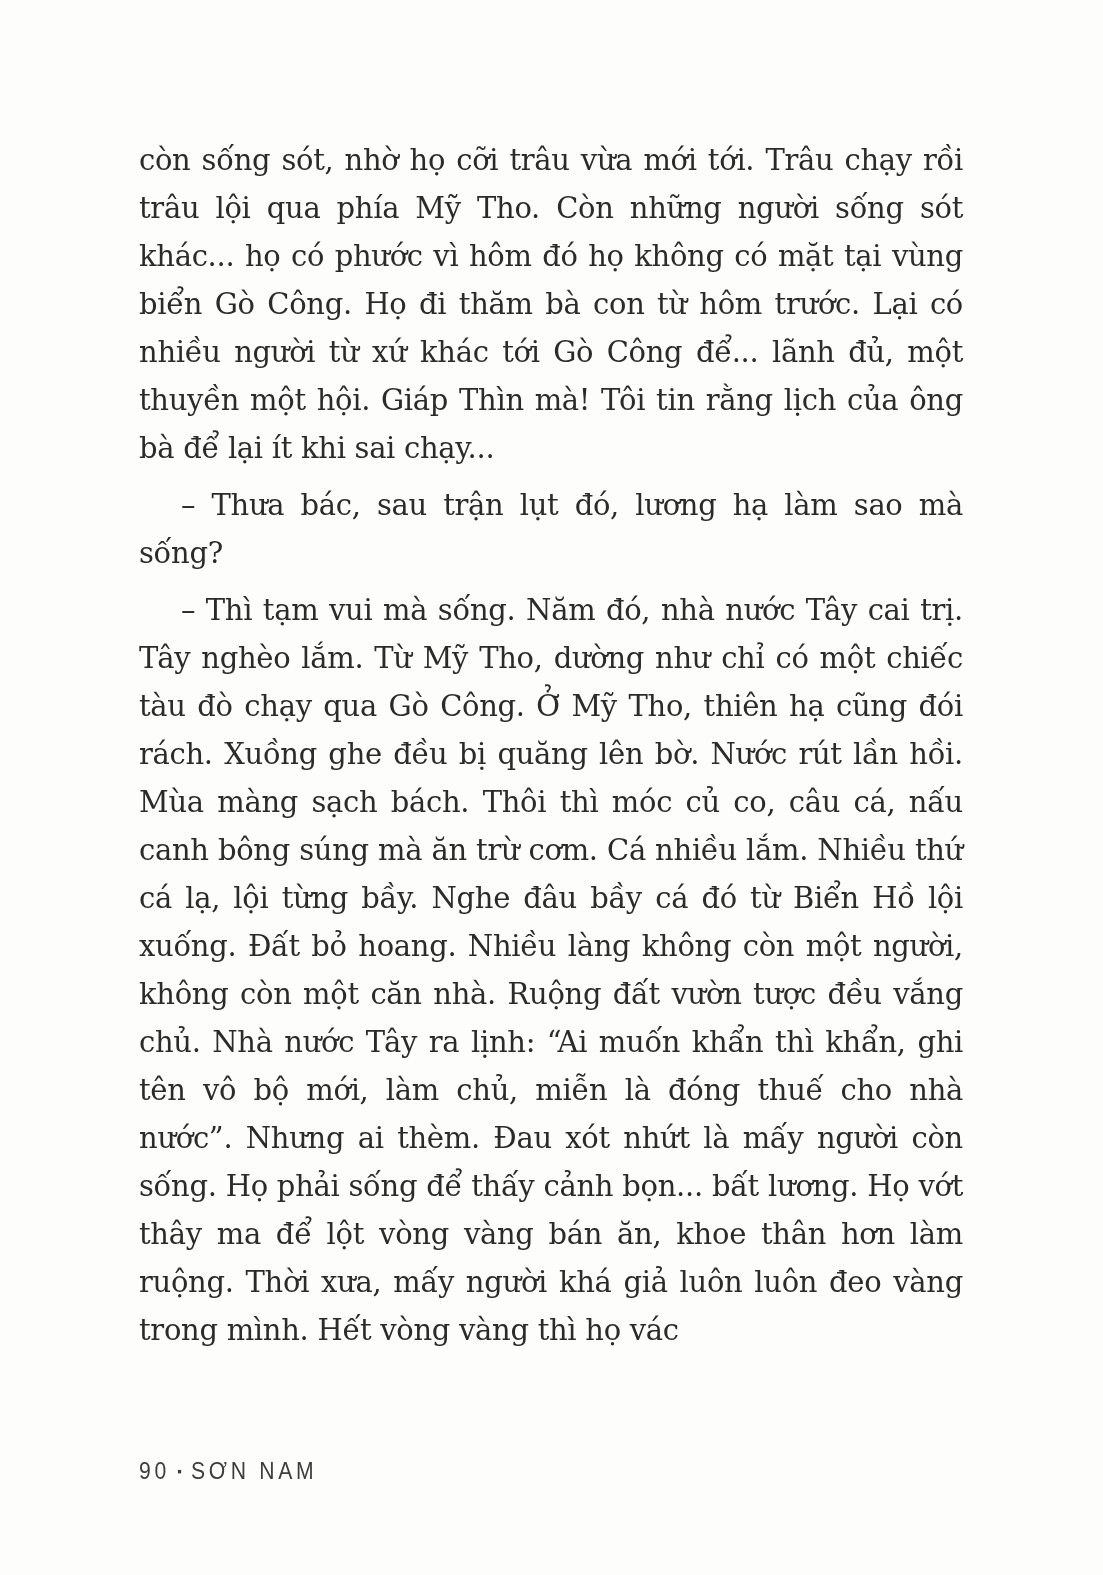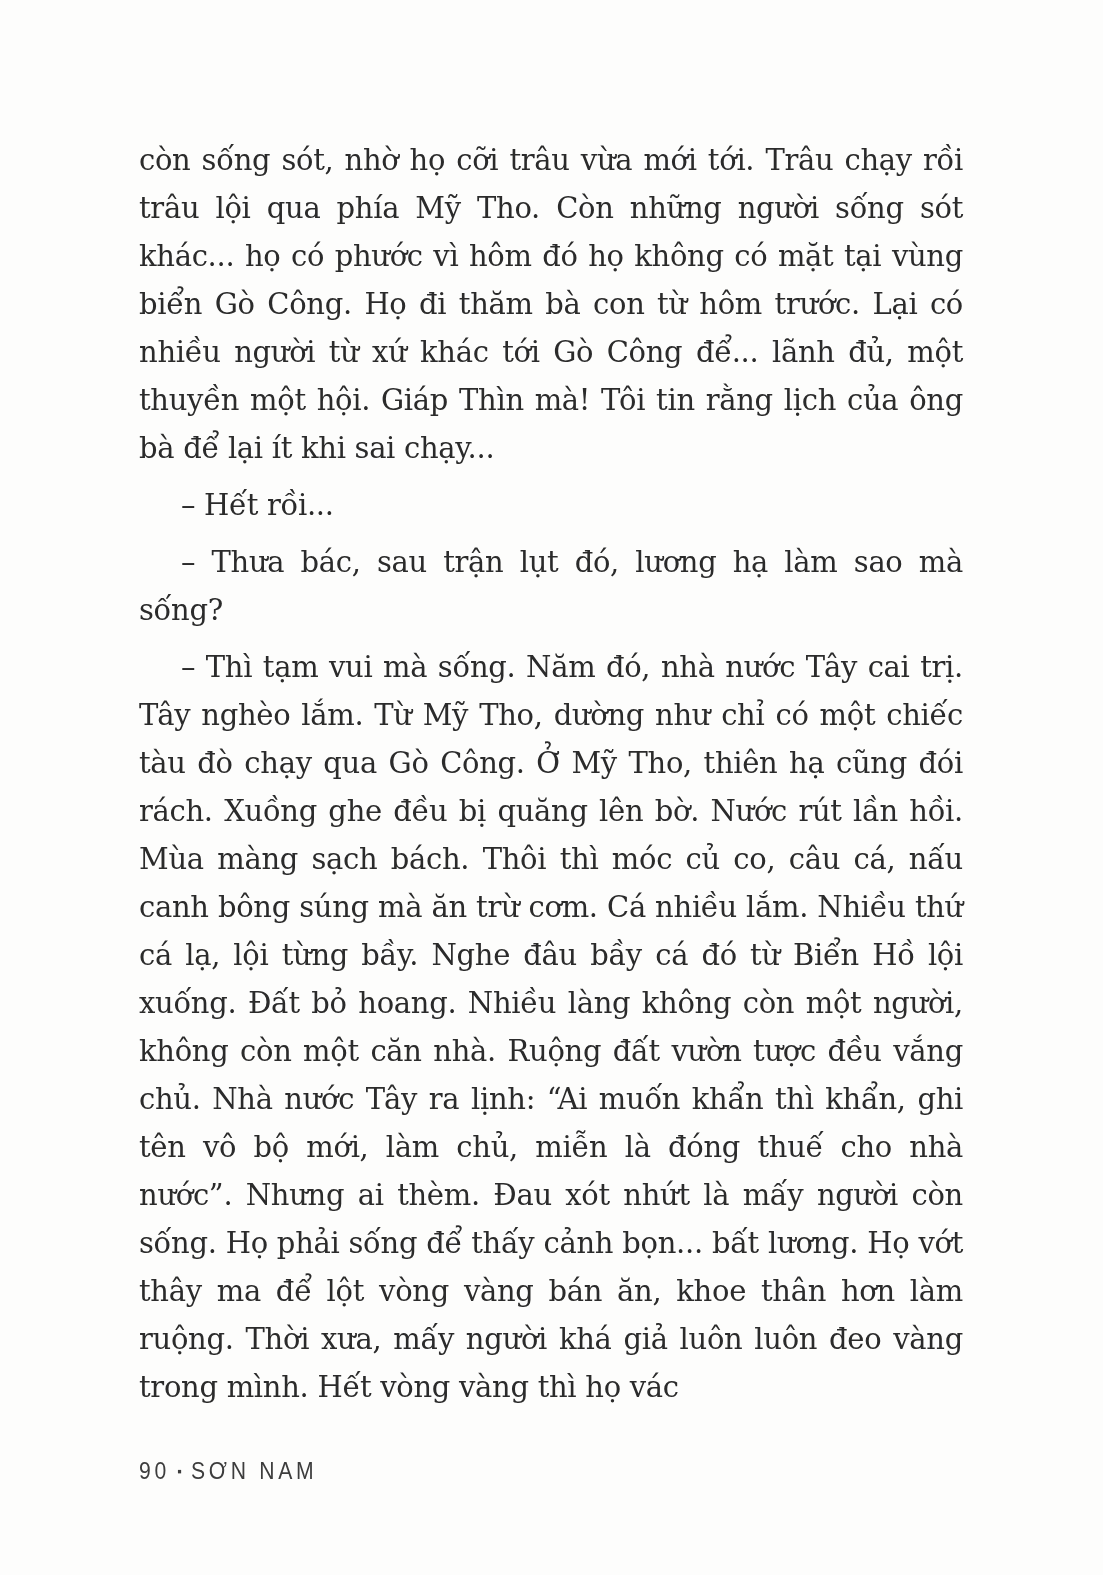--- a/index.html
+++ b/index.html
@@ -63,21 +63,20 @@
     letter-spacing: 0;
   }
 </style>
 </head>
 <body>
 
 <div class="page">
 
   <main class="text-block">
     <p class="no-indent">còn sống sót, nhờ họ cỡi trâu vừa mới tới. Trâu chạy rồi trâu lội qua phía Mỹ Tho. Còn những người sống sót khác... họ có phước vì hôm đó họ không có mặt tại vùng biển Gò Công. Họ đi thăm bà con từ hôm trước. Lại có nhiều người từ xứ khác tới Gò Công để... lãnh đủ, một thuyền một hội. Giáp Thìn mà! Tôi tin rằng lịch của ông bà để lại ít khi sai chạy...</p>
-    <p>– Hết rồi...</p>
     <p>– Thưa bác, sau trận lụt đó, lương hạ làm sao mà sống?</p>
     <p>– Thì tạm vui mà sống. Năm đó, nhà nước Tây cai trị. Tây nghèo lắm. Từ Mỹ Tho, dường như chỉ có một chiếc tàu đò chạy qua Gò Công. Ở Mỹ Tho, thiên hạ cũng đói rách. Xuồng ghe đều bị quăng lên bờ. Nước rút lần hồi. Mùa màng sạch bách. Thôi thì móc củ co, câu cá, nấu canh bông súng mà ăn trừ cơm. Cá nhiều lắm. Nhiều thứ cá lạ, lội từng bầy. Nghe đâu bầy cá đó từ Biển Hồ lội xuống. Đất bỏ hoang. Nhiều làng không còn một người, không còn một căn nhà. Ruộng đất vườn tược đều vắng chủ. Nhà nước Tây ra lịnh: “Ai muốn khẩn thì khẩn, ghi tên vô bộ mới, làm chủ, miễn là đóng thuế cho nhà nước”. Nhưng ai thèm. Đau xót nhứt là mấy người còn sống. Họ phải sống để thấy cảnh bọn... bất lương. Họ vớt thây ma để lột vòng vàng bán ăn, khoe thân hơn làm ruộng. Thời xưa, mấy người khá giả luôn luôn đeo vàng trong mình. Hết vòng vàng thì họ vác</p>
   </main>
 
   <footer class="footer">
     <span>90</span><span class="sep">▪</span><span>SƠN NAM</span>
   </footer>
 
 </div>
 

